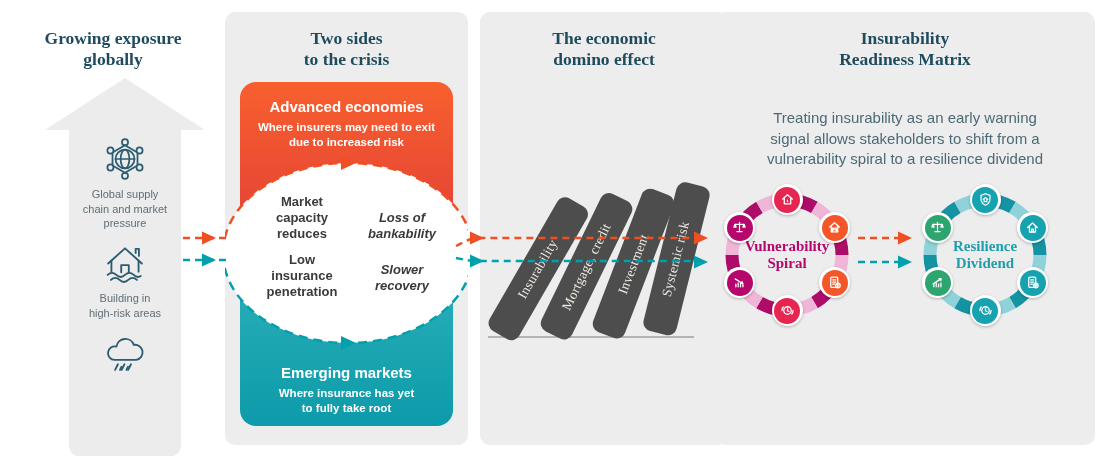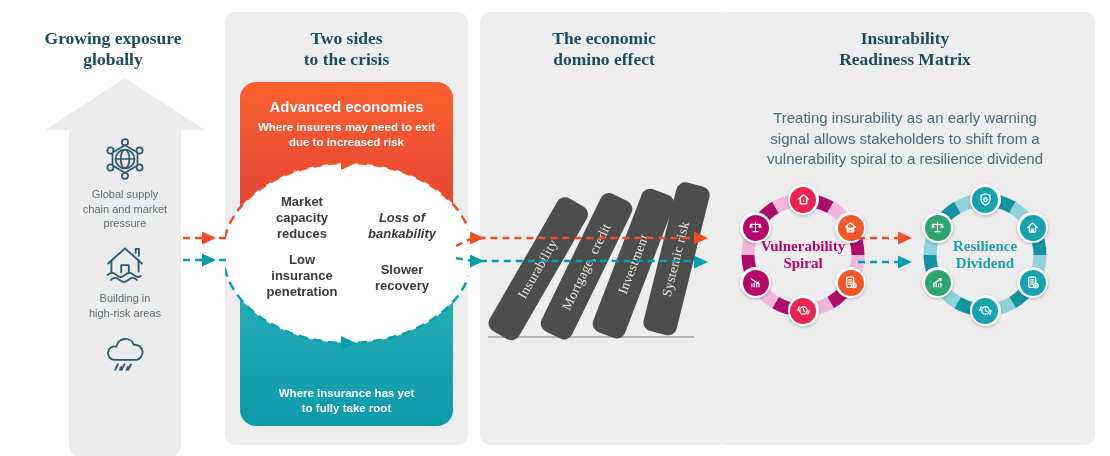--- a/index.html
+++ b/index.html
@@ -127,23 +127,24 @@
     </svg>
 
     <div class="impact pre" style="left:22px;width:110px;top:182px;">Market
 capacity
 reduces</div>
     <div class="impact pre" style="left:127px;width:100px;top:198px;font-style:italic;">Loss of
 bankability</div>
     <div class="impact pre" style="left:22px;width:110px;top:240px;">Low
 insurance
 penetration</div>
-    <div class="impact pre" style="left:127px;width:100px;top:250px;">Slower
+    <div class="impact pre" style="left:127px;width:100px;top:250px;font-style:italic;">Slower
 recovery</div>
 
+    <div class="box-head" style="top:352px;">Emerging markets</div>
     <div class="box-sub pre" style="top:374px;">Where insurance has yet
 to fully take root</div>
   </div>
 
   <div class="panel p3">
     <div class="panel-title pre">The economic
 domino effect</div>
     <div class="baseline"></div>
     <div class="domino" style="left:3px;top:170px;transform:rotate(30deg);">
       <span>Insurability</span>
@@ -159,21 +160,21 @@
     </div>
   </div>
 
   <div class="panel p4">
     <div class="panel-title pre">Insurability
 Readiness Matrix</div>
     <div class="matrix-desc pre">Treating insurability as an early warning
 signal allows stakeholders to shift from a
 vulnerability spiral to a resilience dividend</div>
 
-    <div class="ring" style="left:18px;">
+    <div class="ring" style="left:2px;">
       <svg width="140" height="140" viewBox="0 0 140 140" fill="none" stroke-width="13">
         <path d="M70 15 A55 55 0 0 1 97.5 22.4" stroke="#ad0c69"></path>
           <path d="M97.5 22.4 A55 55 0 0 1 117.6 42.5" stroke="#f0b6d8"></path>
         <path d="M117.6 42.5 A55 55 0 0 1 125 70" stroke="#ad0c69"></path>
           <path d="M125 70 A55 55 0 0 1 117.6 97.5" stroke="#f0b6d8"></path>
         <path d="M117.6 97.5 A55 55 0 0 1 97.5 117.6" stroke="#ad0c69"></path>
           <path d="M97.5 117.6 A55 55 0 0 1 70 125" stroke="#f0b6d8"></path>
         <path d="M70 125 A55 55 0 0 1 42.5 117.6" stroke="#ad0c69"></path>
           <path d="M42.5 117.6 A55 55 0 0 1 22.4 97.5" stroke="#f0b6d8"></path>
         <path d="M22.4 97.5 A55 55 0 0 1 15 70" stroke="#ad0c69"></path>

